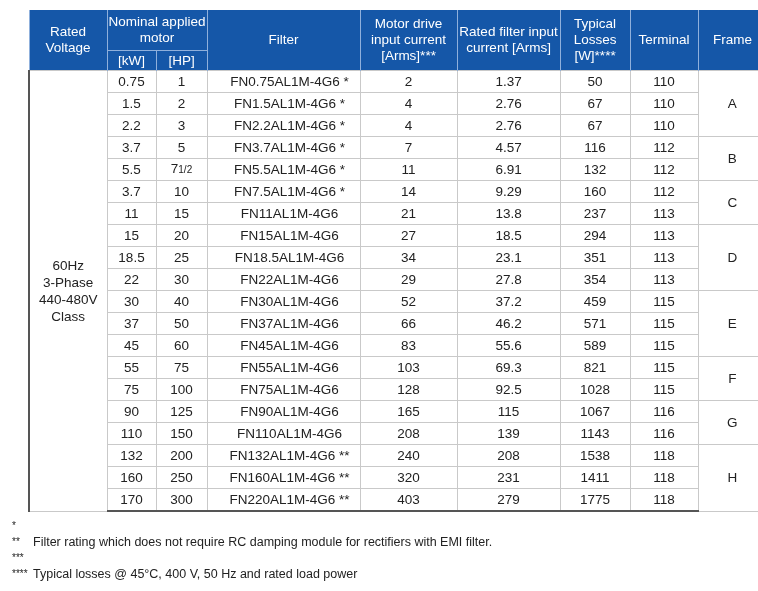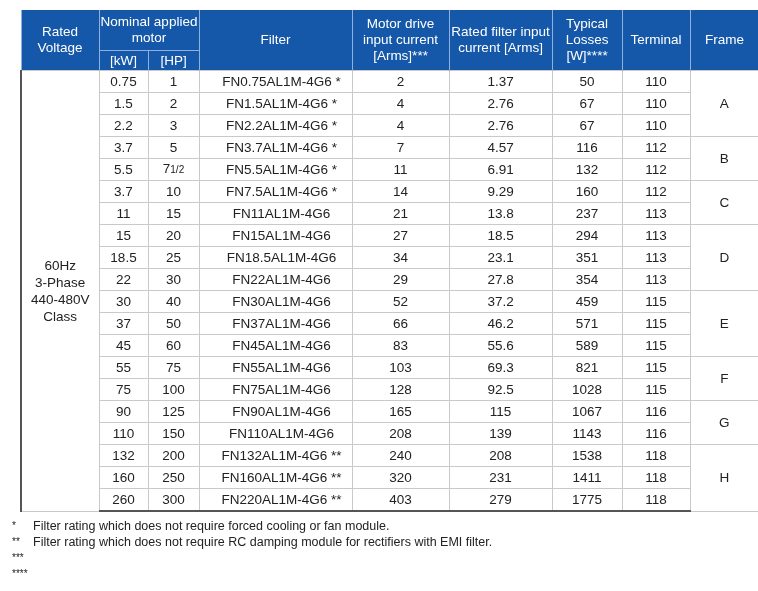--- a/index.html
+++ b/index.html
@@ -1,17 +1,17 @@
 <!DOCTYPE html>
 <html><head>
 <meta charset="utf-8">
 <style>
   html, body { margin: 0; padding: 0; background: #ffffff; }
   body { width: 758px; height: 591px; position: relative; font-family: "Liberation Sans", sans-serif; color: #222; }
-  .wrap { position: absolute; left: 20px; top: 10px; width: 610px; }
+  .wrap { position: absolute; left: 28px; top: 10px; width: 610px; }
   table.spec { border-collapse: collapse; width: 738px; table-layout: fixed; font-size: 13.5px; }
   table.spec th { background: #1557a8; color: #ffffff; font-weight: normal; text-align: center; vertical-align: middle; line-height: 16px; border-left: 1px solid #8fb0dc; border-right: 1px solid #8fb0dc; padding: 0; }
   table.spec th.sub { border-top: 1px solid #8fb0dc; height: 19px; }
   table.spec th.top { height: 40px; }
   table.spec td { text-align: center; vertical-align: middle; height: 21px; padding: 0; border: 1px solid #c9c9c9; line-height: 16px; }
   table.spec td.left { text-align: center; padding-left: 12px; }
   table.spec td.volt { border-left: 2px solid #555; line-height: 17px; }
   table.spec td.frame { border-right: 2px solid #555; }
   table.spec tr.last td { border-bottom: 2px solid #555; }
   table.spec tr.grp td.g { border-top: 1px solid #9a9a9a; }
@@ -232,40 +232,40 @@
         <tr>
           <td class="g">160</td>
           <td class="g">250</td>
           <td class="g left">FN160AL1M-4G6 **</td>
           <td class="g">320</td>
           <td class="g">231</td>
           <td class="g">1411</td>
           <td class="g">118</td>
         </tr>
         <tr class="last">
-          <td class="g">260</td>
+          <td class="g">170</td>
           <td class="g">300</td>
           <td class="g left">FN220AL1M-4G6 **</td>
           <td class="g">403</td>
           <td class="g">279</td>
           <td class="g">1775</td>
           <td class="g">118</td>
         </tr>
       </tbody>
   </table>
 </div>
 
 <div class="notes" id="notes">
     <div class="note">
       <span class="mark">*</span>
-      <span>Filter rating which does not require forced cooling or fan module.</span>
     </div>
     <div class="note">
       <span class="mark">**</span>
       <span>Filter rating which does not require RC damping module for rectifiers with EMI filter.</span>
     </div>
     <div class="note">
       <span class="mark">***</span>
     </div>
     <div class="note">
       <span class="mark">****</span>
+      <span>Typical losses @ 45°C, 400 V, 50 Hz and rated load power</span>
     </div>
   </div>
 
 </body></html>

